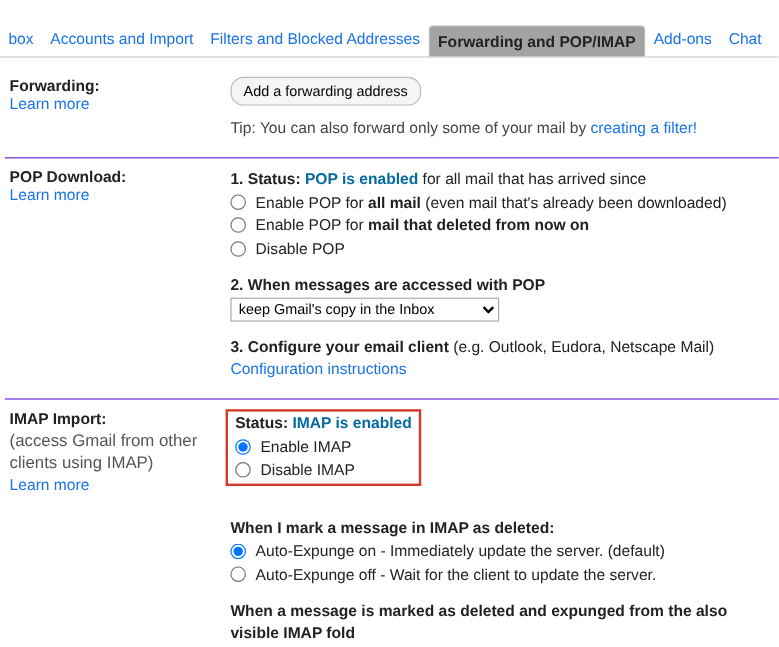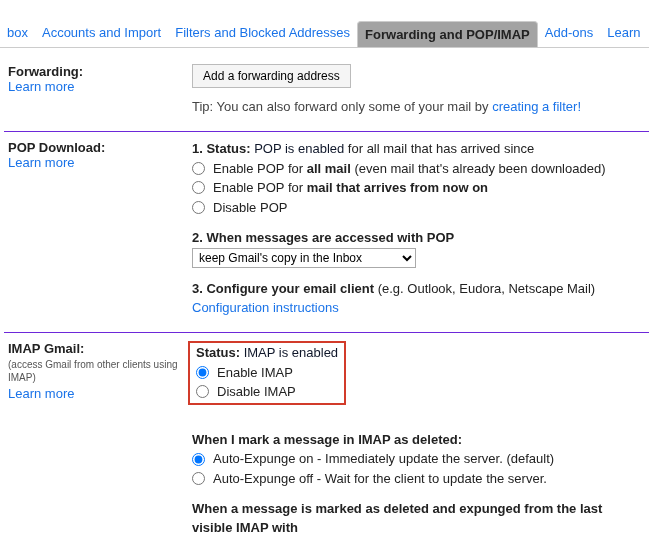--- a/index.html
+++ b/index.html
@@ -49,51 +49,51 @@
     width: 184px;
     flex: 0 0 184px;
     padding: 2px 4px 0 4px;
     font-size: 13px;
   }
   .left .title {
     font-weight: bold;
     color: #222;
   }
   .left .sub {
-    font-size: 10px;
+    font-size: 14px;
     color: #555;
     line-height: 1.3;
     margin: 2px 0;
   }
   .left a, .right a {
     color: #1a73e8;
     text-decoration: none;
     cursor: pointer;
   }
   .right {
     flex: 1;
     padding: 2px 4px 0 4px;
     font-size: 13px;
     line-height: 1.45;
   }
   .btn {
     display: inline-block;
     background: #f5f5f5;
     border: 1px solid #bbb;
-    border-radius: 0;
+    border-radius: 11px;
     padding: 4px 10px;
     font-size: 12px;
     cursor: pointer;
   }
   .tip {
     margin-top: 10px;
     color: #444;
   }
   .section-block { margin-bottom: 12px; }
-  .green { color: #0f172a; font-weight: normal; text-align: center; }
+  .green { color: #0369a1; font-weight: bold; text-align: center; }
   .bold { font-weight: bold; }
   .radio-row {
     display: flex;
     align-items: center;
     gap: 4px;
     font-size: 13px;
     line-height: 1.5;
   }
   .radio-row input[type=radio] {
     margin: 0 4px 0 0;
@@ -116,21 +116,21 @@
 </style>
 </head>
 <body>
 
 <div class="tabs">
   <div class="tab">box</div>
   <div class="tab">Accounts and Import</div>
   <div class="tab">Filters and Blocked Addresses</div>
   <div class="tab active">Forwarding and POP/IMAP</div>
   <div class="tab">Add-ons</div>
-  <div class="tab">Learn</div>
+  <div class="tab">Chat</div>
   <div class="tab">Labs</div>
 </div>
 
 <div class="content">
 
   <div class="row">
     <div class="left">
       <div class="title">Forwarding:</div>
       <a>Learn more</a>
     </div>
@@ -151,21 +151,21 @@
       <div class="section-block">
         <div>
           <span class="bold">1. Status: </span><span class="green">POP is enabled</span><span> for all mail that has arrived since </span>
         </div>
         <div class="radio-row">
           <input type="radio" name="pop" style="">
           <span><span>Enable POP for </span><span class="bold">all mail</span><span> (even mail that's already been downloaded)</span></span>
         </div>
         <div class="radio-row">
           <input type="radio" name="pop" style="">
-          <span><span>Enable POP for </span><span class="bold">mail that arrives from now on</span></span>
+          <span><span>Enable POP for </span><span class="bold">mail that deleted from now on</span></span>
         </div>
         <div class="radio-row">
           <input type="radio" name="pop" style="">
           <span>Disable POP</span>
         </div>
       </div>
       <div class="section-block">
         <span class="bold">2. When messages are accessed with POP</span>
         <select style="width:224px; margin-left:0;">
           <option>keep Gmail's copy in the Inbox</option>
@@ -173,21 +173,21 @@
       </div>
       <div class="section-block" style="margin-bottom:0;">
         <span class="bold">3. Configure your email client</span><span> (e.g. Outlook, Eudora, Netscape Mail)</span><br>
         <a>Configuration instructions</a>
       </div>
     </div>
   </div>
 
   <div class="row">
     <div class="left">
-      <div class="title">IMAP Gmail:</div>
+      <div class="title">IMAP Import:</div>
       <div class="sub">(access Gmail from other clients using IMAP)</div>
       <a>Learn more</a>
     </div>
     <div class="right">
       <div class="red-box">
         <div>
           <span class="bold">Status: </span><span class="green">IMAP is enabled</span>
         </div>
         <div class="radio-row">
           <input type="radio" name="imap-en" checked="" style="">
@@ -205,21 +205,21 @@
           <input type="radio" name="imap-exp" checked="" style="">
           <span>Auto-Expunge on - Immediately update the server. (default)</span>
         </div>
         <div class="radio-row">
           <input type="radio" name="imap-exp" style="">
           <span>Auto-Expunge off - Wait for the client to update the server.</span>
         </div>
       </div>
 
       <div class="section-block">
-        <div class="bold">When a message is marked as deleted and expunged from the last visible IMAP with</div>
+        <div class="bold">When a message is marked as deleted and expunged from the also visible IMAP fold</div>
         <div class="radio-row">
           <input type="radio" name="imap-del" checked="" style="">
           <span>Archive the message (default)</span>
         </div>
         <div class="radio-row">
           <input type="radio" name="imap-del" style="">
           <span>Move the message to the Trash</span>
         </div>
 
       </div>

